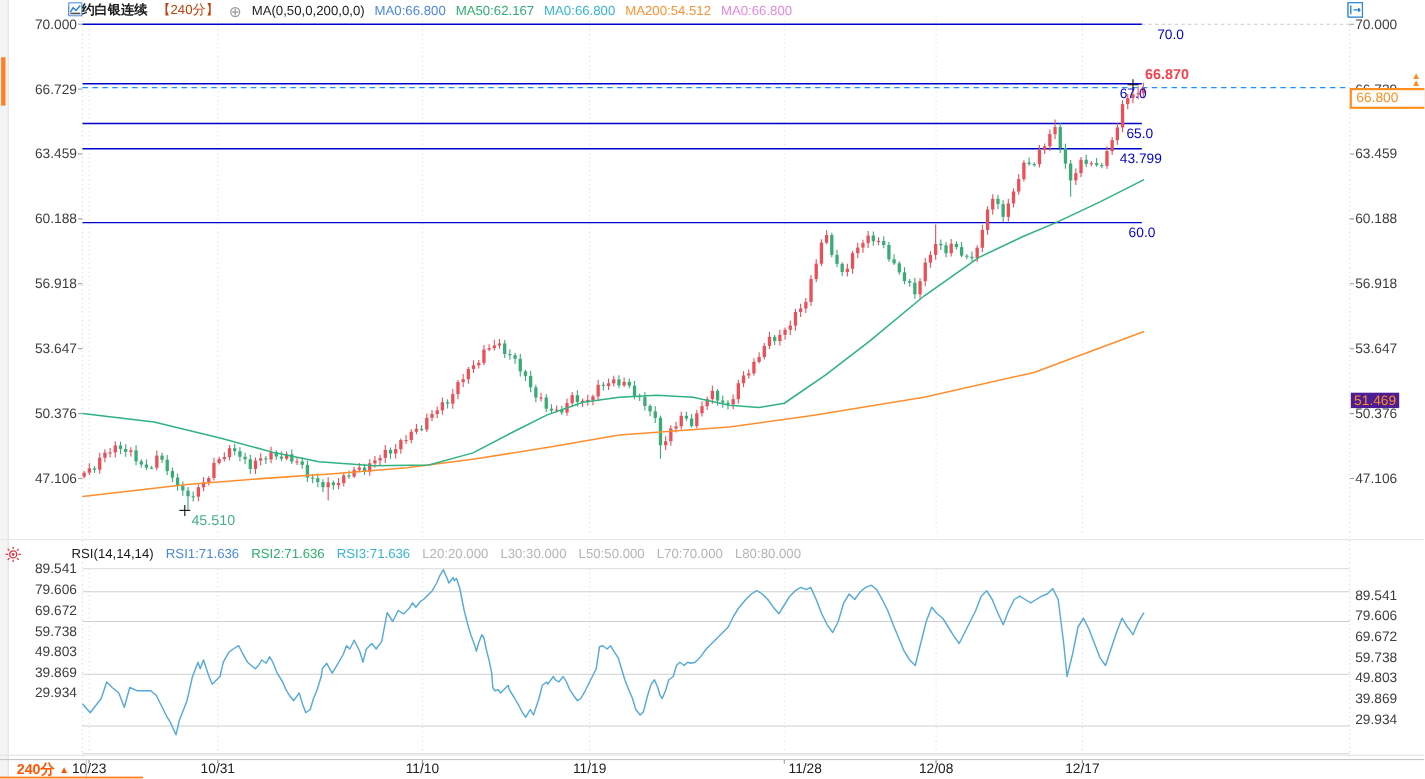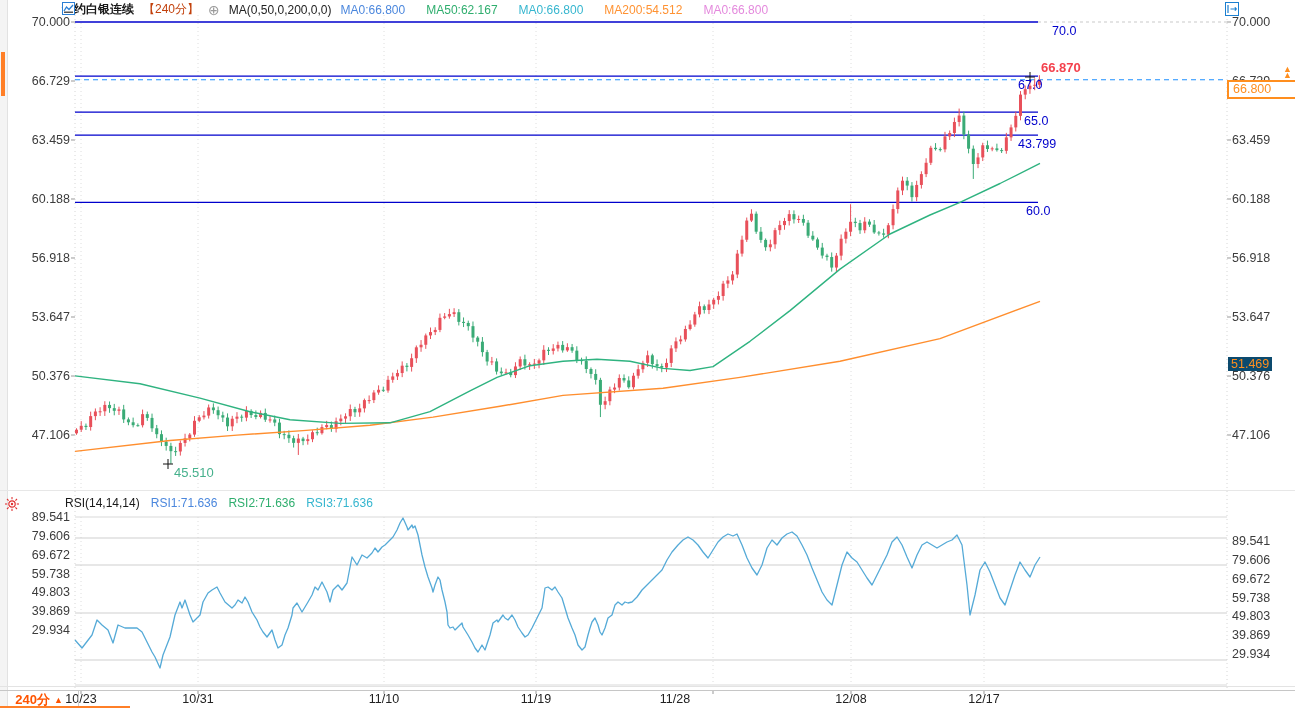--- a/index.html
+++ b/index.html
@@ -23,21 +23,21 @@
   .axlab{position:absolute;width:64px;text-align:right;color:#3c3c3c;font-size:12.5px;}
   .axlab-r{position:absolute;left:1232px;text-align:left;color:#3c3c3c;font-size:12.5px;}
   .linelab{position:absolute;color:#0000cc;font-size:12.5px;}
   .datelab{position:absolute;top:692px;color:#222;font-size:12.5px;transform:translateX(-50%);}
   
   #high-label{left:1041px;top:60px;color:#f4414d;font-weight:bold;font-size:13px;}
   #low-label{left:174px;top:465px;color:#45b08c;font-weight:normal;font-size:13px;}
   #price-badge{left:1227px;top:80px;width:62px;height:15px;border:2px solid #ff8e1e;background:#fff;
                color:#ff8e1e;font-size:12.5px;padding:0 0 0 4px;line-height:15px;}
   #badge-arrows{left:1283px;top:66px;color:#ff8e1e;font-size:9px;line-height:6px;text-align:center;}
-  #ma200-right-label{left:1228px;top:357px;color:#ff8e1e;background:#0c4a6e;font-size:12.5px;padding:0 3px;}
+  #ma200-right-label{left:1228px;top:357px;color:#ff8e1e;background:#4c1d95;font-size:12.5px;padding:0 3px;}
   #watermark{left:1157px;top:647px;font-size:31px;letter-spacing:5px;color:#ced1d8;
              text-shadow:1px 1px 1px #b9bcc4;font-weight:bold;}
   
   #rsi-header{left:65px;top:496px;display:flex;gap:11px;white-space:nowrap;align-items:center;}
   #rsi-title{color:#1a1a1a;}
   
   #row-divider1{left:0;top:686px;width:1295px;height:1px;background:#e3e3e3;}
   #row-divider2{left:0;top:690px;width:1295px;height:1px;background:#c6c6c6;}
   #tf-cell{left:0;top:691px;width:78px;height:17px;border-right:1px solid #ccc;display:flex;
            align-items:center;justify-content:center;gap:4px;color:#ff5400;font-weight:bold;font-size:13px;}
@@ -529,21 +529,21 @@
   <div id="header-row" class="abs">
     <span id="header-symbol">纽约白银连续</span>
     <span id="header-tf">【240分】</span>
     <span id="circle-plus">⊕</span>
     <svg width="13" height="13" viewBox="0 0 13 13">
       <rect x="0.5" y="0.5" width="12" height="12" fill="#fff" stroke="#2b7fd4"></rect>
       <polyline points="2,9 4.5,5 7,7.5 11,3" fill="none" stroke="#2b7fd4" stroke-width="1.3"></polyline>
       <rect x="2" y="9.5" width="9" height="1.5" fill="#555"></rect>
     </svg>
     <span id="ma-settings">MA(0,50,0,200,0,0)</span>
-    <span id="ma-values" style="display:flex;gap:21px;justify-content:space-between;">
+    <span id="ma-values" style="display:flex;gap:9px;justify-content:space-between;">
         <span class="ma-val" style="color: rgb(75, 135, 221);">MA0:66.800</span>
         <span class="ma-val" style="color: rgb(47, 174, 110);">MA50:62.167</span>
         <span class="ma-val" style="color: rgb(54, 182, 207);">MA0:66.800</span>
         <span class="ma-val" style="color: rgb(255, 146, 50);">MA200:54.512</span>
         <span class="ma-val" style="color: rgb(228, 137, 221);">MA0:66.800</span>
       </span>
   </div>
 
   <div id="toolbar" class="abs">
     <svg class="tb-icon" viewBox="0 0 14 14">
@@ -594,21 +594,21 @@
       <div class="axlab" style="left: 6px; top: 585.48px;">49.803</div>
       <div class="axlab-r" style="top: 609.48px;">49.803</div>
       <div class="axlab" style="left: 6px; top: 604.35px;">39.869</div>
       <div class="axlab-r" style="top: 628.35px;">39.869</div>
       <div class="axlab" style="left: 6px; top: 623.22px;">29.934</div>
       <div class="axlab-r" style="top: 647.22px;">29.934</div>
       <div class="datelab" style="left: 81px;">10/23</div>
       <div class="datelab" style="left: 198px;">10/31</div>
       <div class="datelab" style="left: 384px;">11/10</div>
       <div class="datelab" style="left: 536px;">11/19</div>
-      <div class="datelab" style="left: 675px;">11/28</div>
+      <div class="datelab" style="left: 732px;">11/28</div>
       <div class="datelab" style="left: 851px; text-align: center;">12/08</div>
       <div class="datelab" style="left: 984px;">12/17</div>
       <div class="linelab" style="left: 1052px; top: 24px;">70.0</div>
       <div class="linelab" style="left: 1018px; top: 78.12px;">67.0</div>
       <div class="linelab" style="left: 1024px; top: 114.2px;">65.0</div>
       <div class="linelab" style="left: 1018px; top: 137.201px;">43.799</div>
       <div class="linelab" style="left: 1026px; top: 204.4px;">60.0</div>
     </div>
 
   <div id="high-label" class="abs">66.870</div>
@@ -632,20 +632,27 @@
         <line x1="4.6" y1="11.4" x2="3" y2="13"></line>
     </g>
   </svg>
   <div id="rsi-header" class="abs">
     <span id="rsi-title">RSI(14,14,14)</span>
     <span id="rsi-values" style="display:flex;gap:11px;">
         <span class="ma-val" style="color: rgb(75, 135, 221);">RSI1:71.636</span>
         <span class="ma-val" style="color: rgb(47, 174, 110);">RSI2:71.636</span>
         <span class="ma-val" style="color: rgb(54, 182, 207);">RSI3:71.636</span>
       </span>
+    <span id="rsi-levels" style="display:flex;gap:11px;">
+        <span class="ma-val" style="color: rgb(181, 181, 181);">L20:20.000</span>
+        <span class="ma-val" style="color: rgb(181, 181, 181);">L30:30.000</span>
+        <span class="ma-val" style="color: rgb(181, 181, 181);">L50:50.000</span>
+        <span class="ma-val" style="color: rgb(181, 181, 181);">L70:70.000</span>
+        <span class="ma-val" style="color: rgb(181, 181, 181);">L80:80.000</span>
+      </span>
   </div>
 
 
   <div id="row-divider1" class="abs"></div>
   <div id="row-divider2" class="abs"></div>
   <div id="tf-cell" class="abs">
     <span>240分</span>
     <span style="font-size:9px;">▲</span>
   </div>
   <div id="tf-underline" class="abs"></div>

